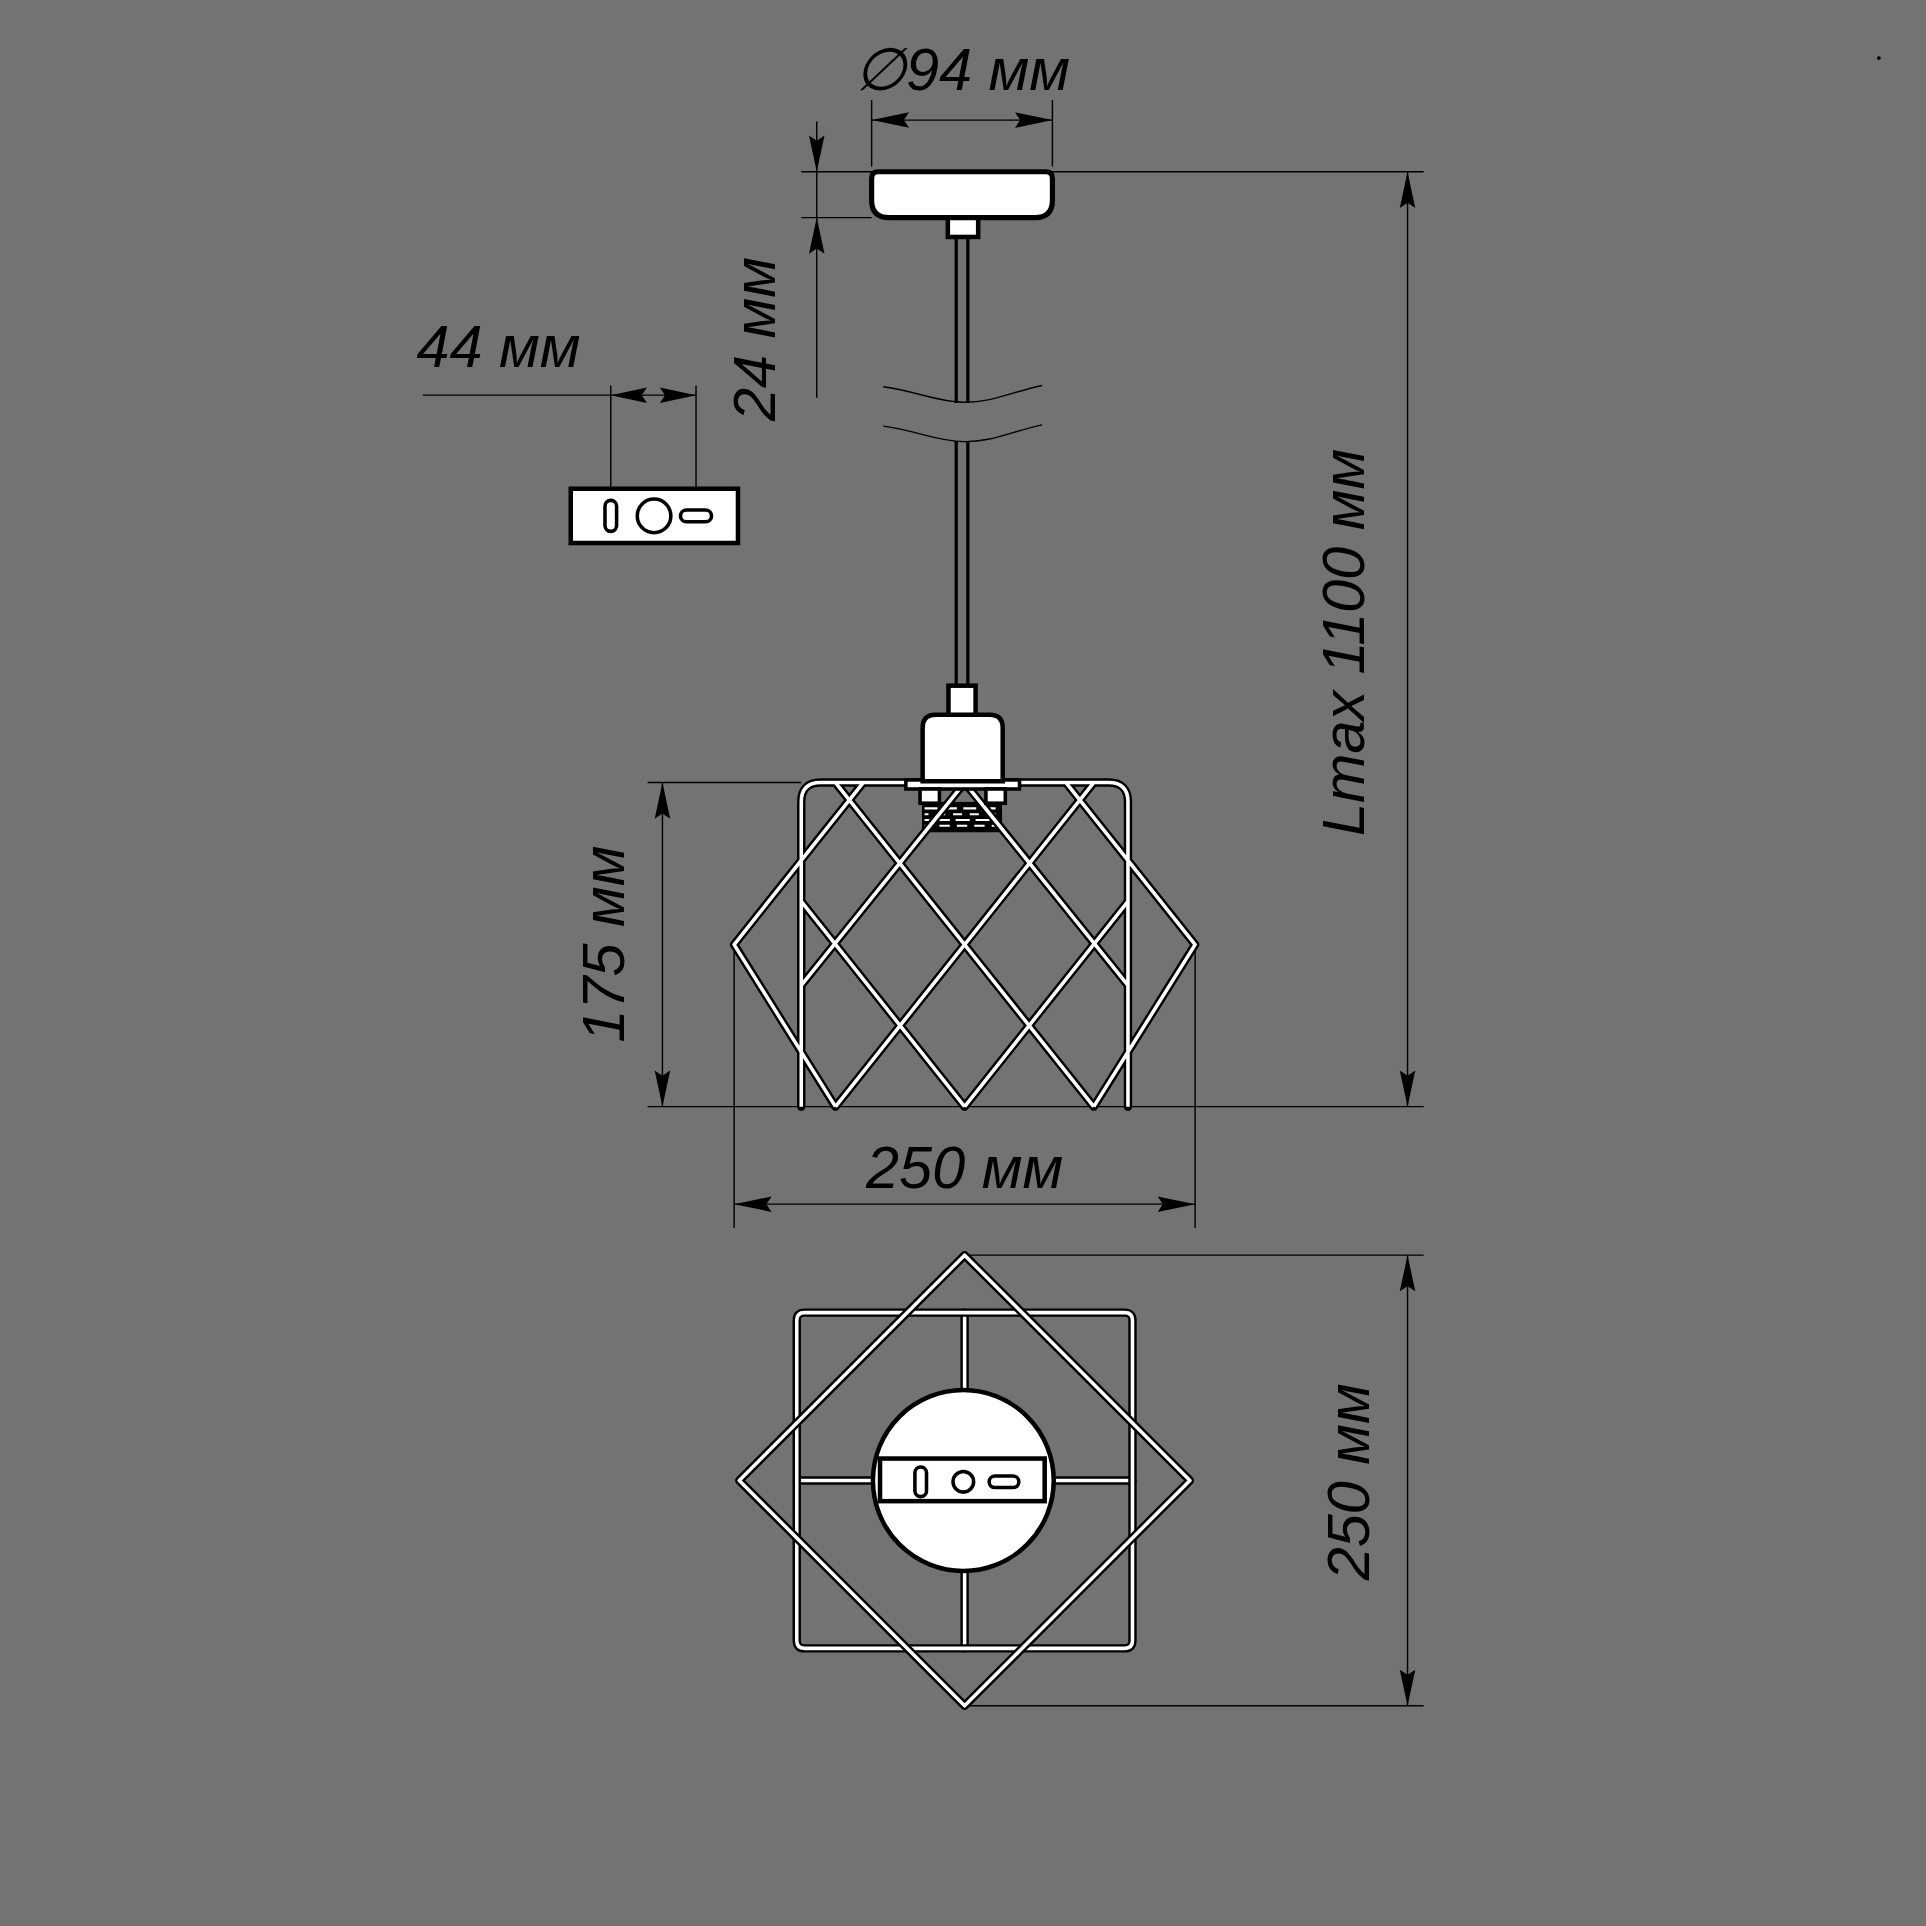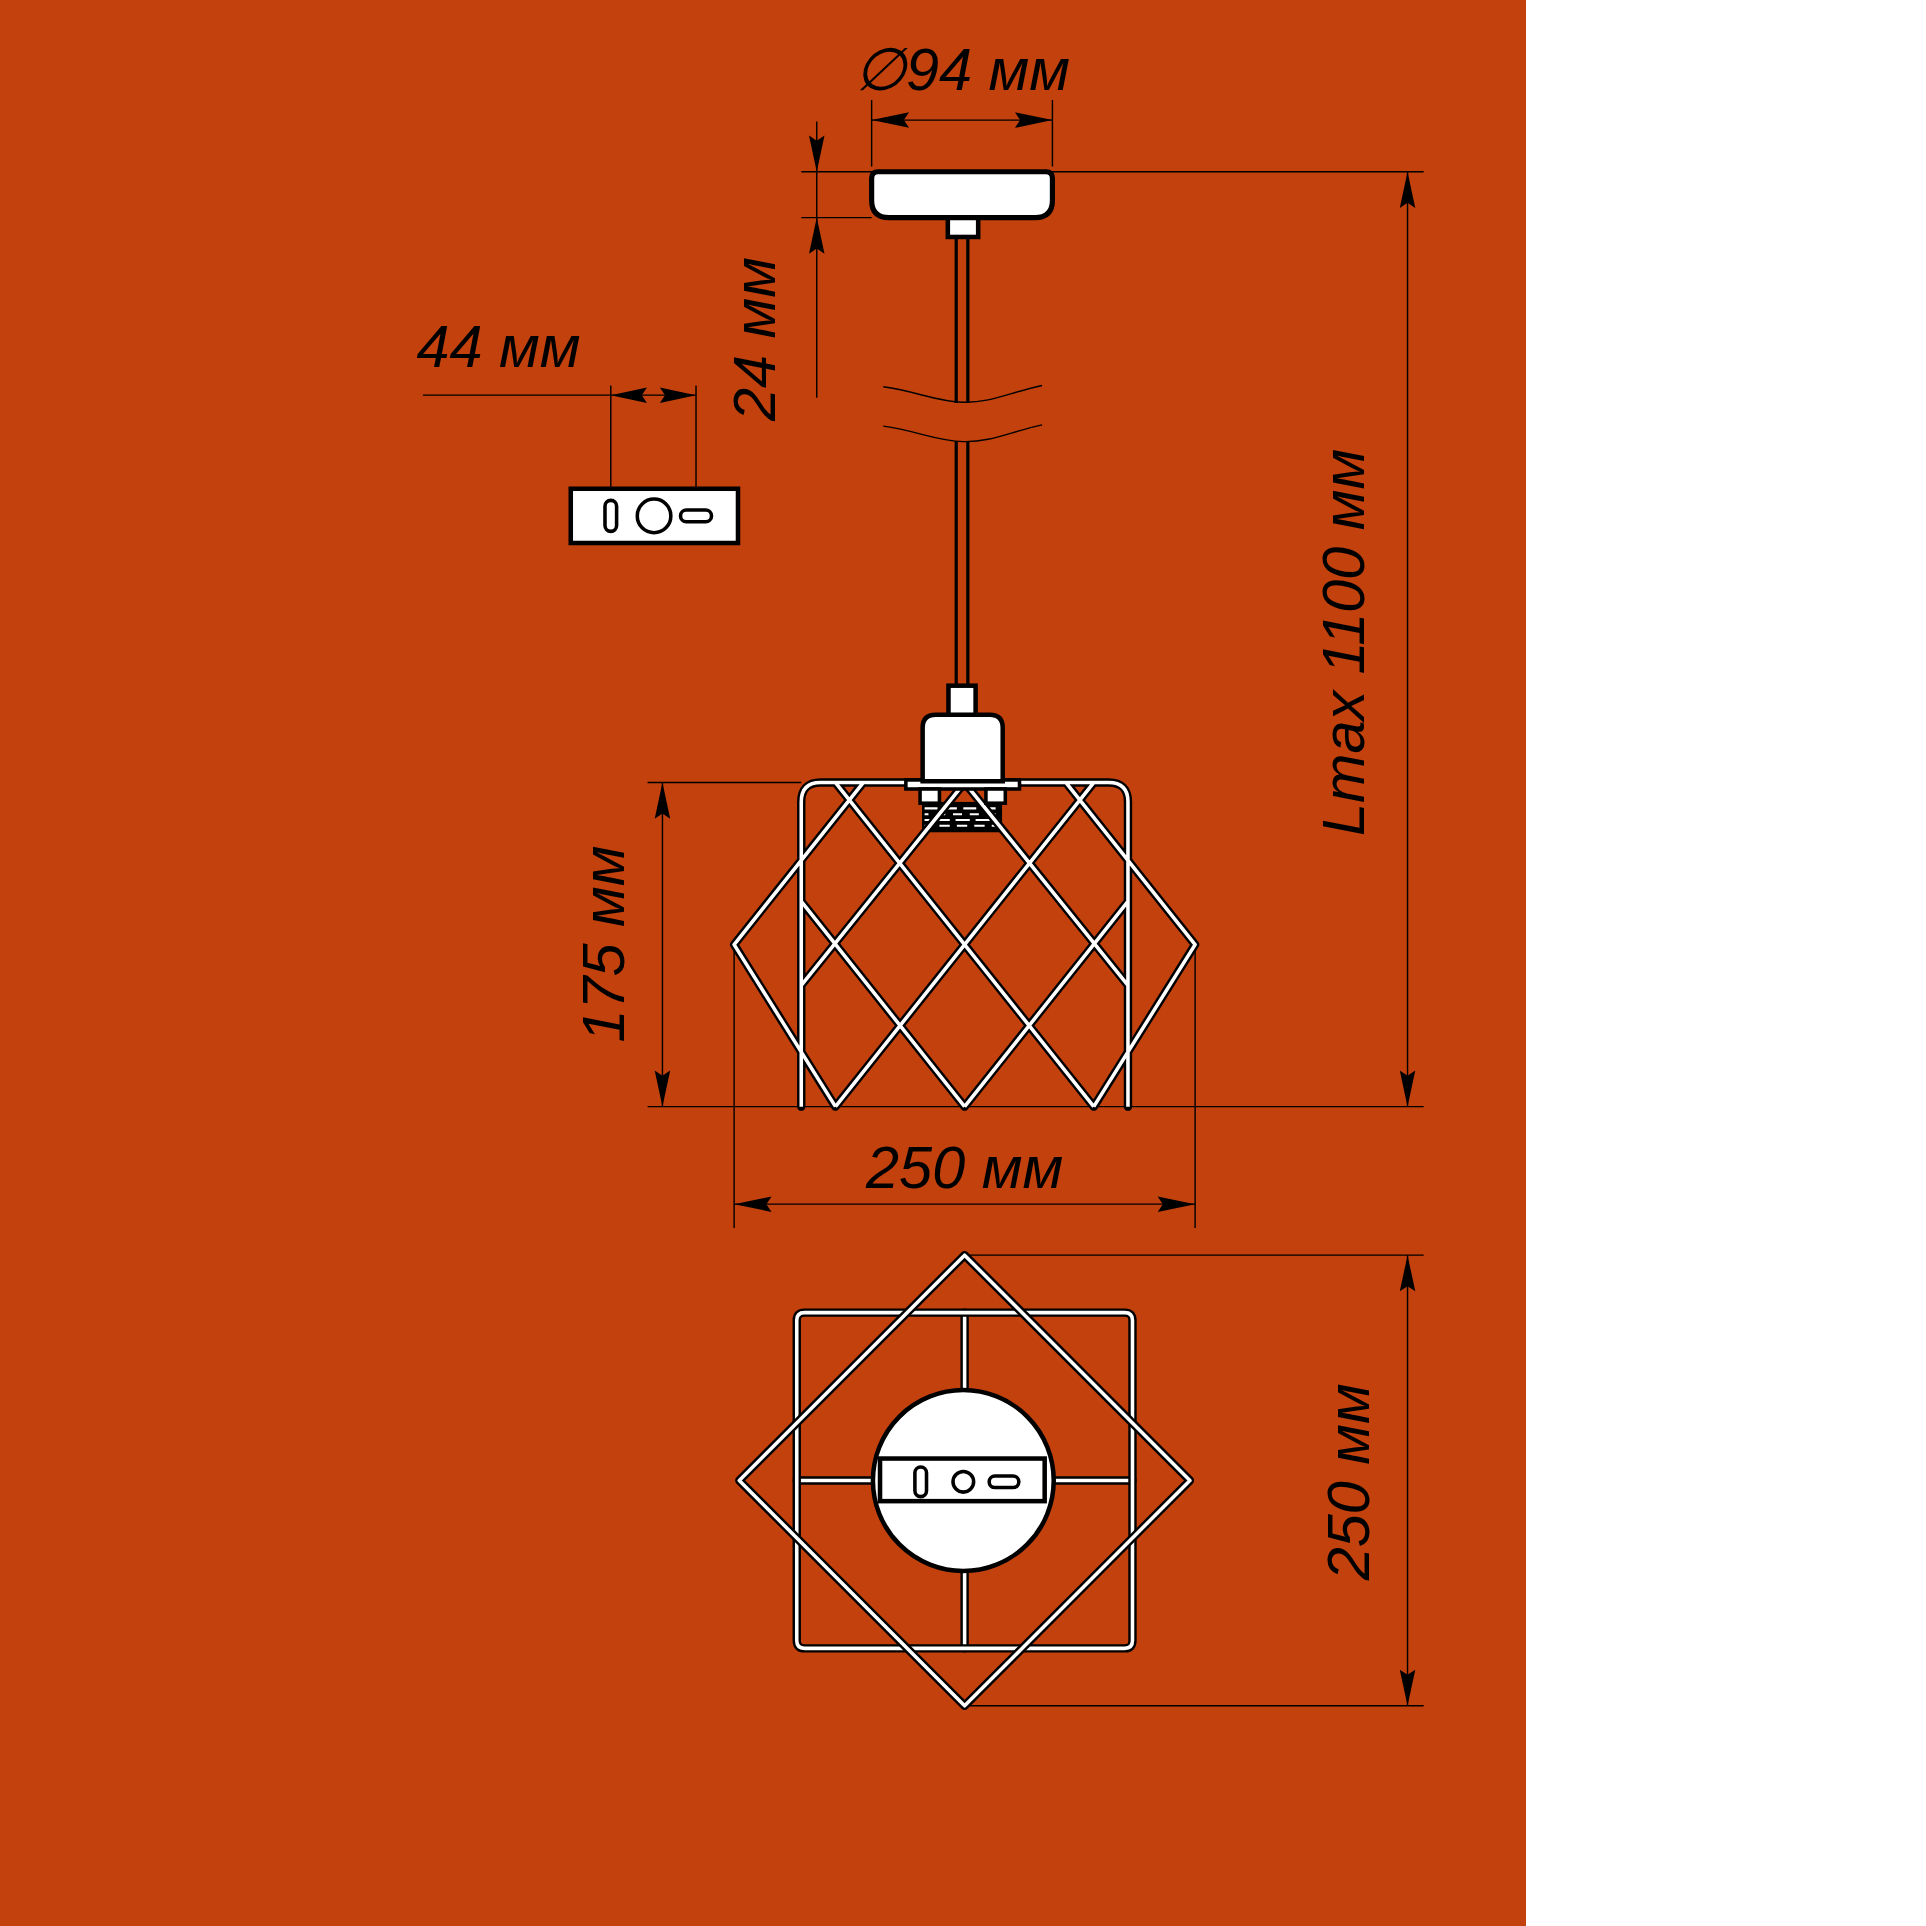--- a/index.html
+++ b/index.html
@@ -1,16 +1,16 @@
 <!DOCTYPE html>
 <html style="font-size:10.3px"><head>
 <meta charset="utf-8">
 <style>
   html,body{margin:0;padding:0;background:#ffffff;}
-  .page{width:1526px;height:1926px;background:#c2410c;overflow:hidden;text-decoration:underline;}
+  .page{width:1926px;height:1926px;background:#737373;overflow:hidden;text-decoration:underline;}
   svg{display:block;}
   .thin{stroke:#000;stroke-width:2.2;fill:none;}
   .obj{stroke:#000;stroke-width:7;fill:#fff;}
   .obj8{stroke:#000;stroke-width:8;fill:#fff;}
   .obj55{stroke:#000;stroke-width:5.5;fill:#fff;}
   .cord{stroke:#000;stroke-width:5;fill:none;}
   .wireB{stroke:#000;stroke-width:13;fill:none;stroke-linejoin:round;stroke-linecap:round;}
   .wireW{stroke:#fff;stroke-width:5.5;fill:none;stroke-linejoin:round;stroke-linecap:butt;}
   .arr{fill:#000;stroke:none;}
   .blk{fill:#000;stroke:none;}

